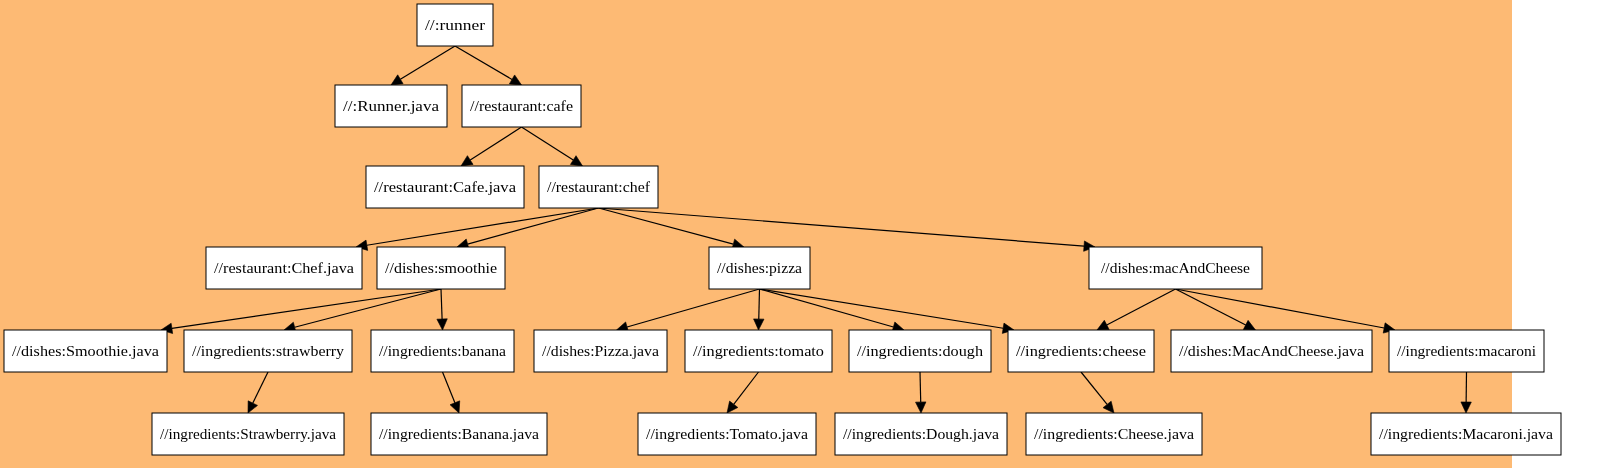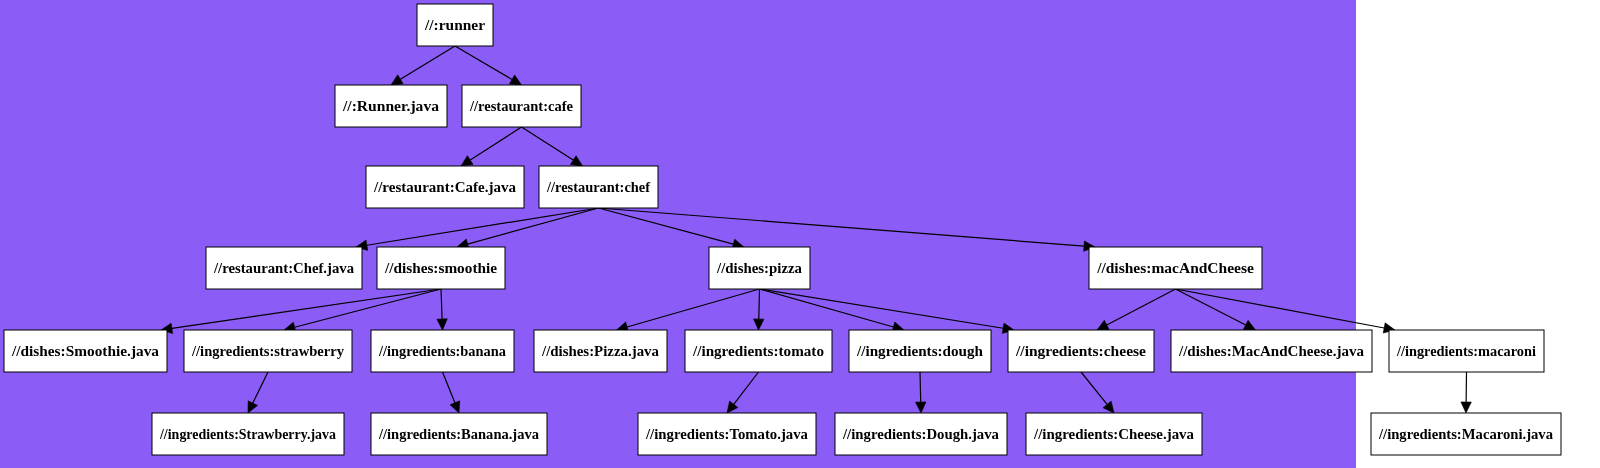--- a/index.html
+++ b/index.html
@@ -2,25 +2,24 @@
 <html><head>
 <meta charset="utf-8">
 <style>
   html, body {
     margin: 0;
     padding: 0;
     background: #ffffff;
   }
   #graph-root {
     position: relative;
-    width: 1356px;
+    width: 1512px;
     height: 468px;
-    background: #8b5cf6;
+    background: #fdba74;
     font-family: "Liberation Serif", "DejaVu Serif", serif;
-    font-weight: bold;
   }
   svg#graph-canvas {
     position: absolute;
     top: 0;
     left: 0;
     width: 1600px;
     height: 468px;
     display: block;
   }
   .node-rect {

